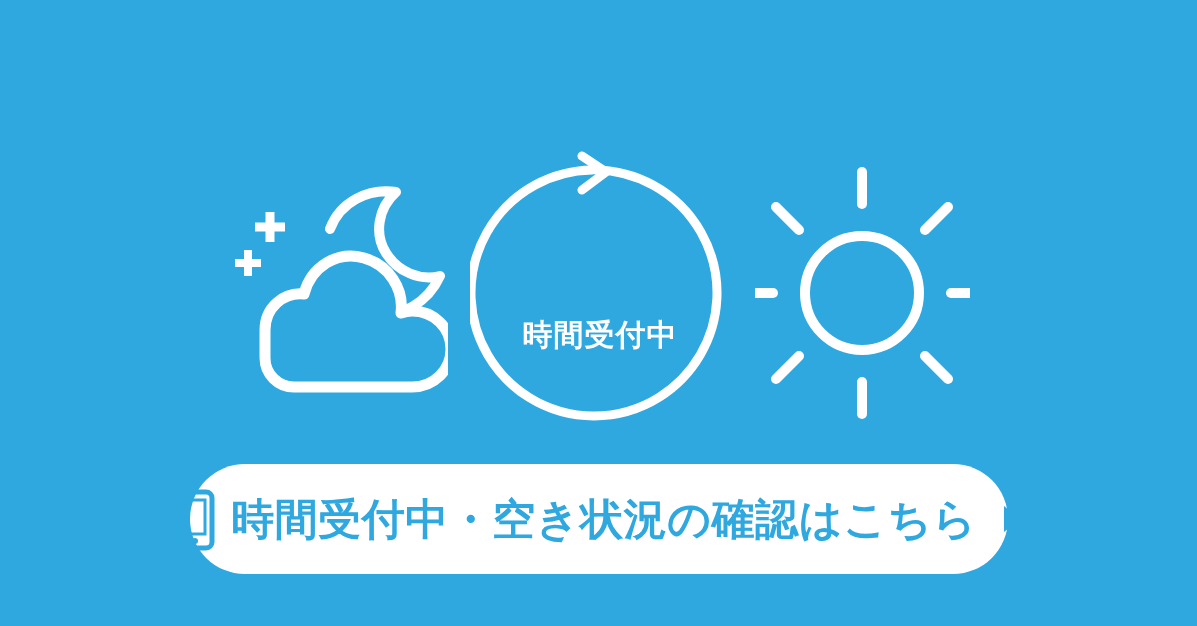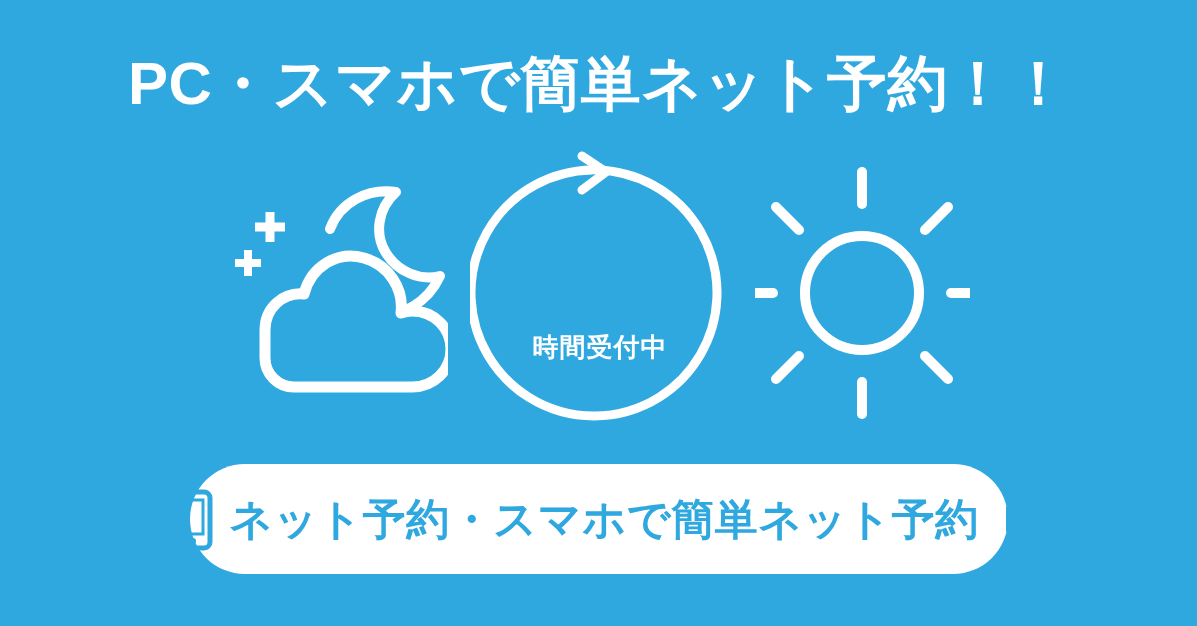--- a/index.html
+++ b/index.html
@@ -72,26 +72,26 @@
     text-align: center;
     color: #ffffff;
     font-size: 96px;
     font-weight: 700;
     line-height: 1;
     letter-spacing: -1px;
     font-family: "Liberation Sans", "DejaVu Sans", sans-serif;
   }
   #badge-caption {
     position: absolute;
-    top: 184px;
+    top: 170px;
     left: 0;
     width: 260px;
     text-align: center;
     color: #ffffff;
-    font-size: 26px;
+    font-size: 30px;
     font-weight: 700;
     line-height: 1;
     letter-spacing: 1px;
     font-family: "Liberation Sans", "DejaVu Sans", sans-serif;
   }
 
   
   #cta-button {
     position: absolute;
     left: 190px;
@@ -129,21 +129,20 @@
     display: block;
     flex: 0 0 auto;
     margin-left: 8px;
   }
 </style>
 </head>
 <body>
 
 <div id="banner">
 
-  <div id="headline">PC・スマホで簡単ネット予約！！</div>
 
   <div id="icon-row">
 
     <div class="icon-slot" id="night-icon-slot">
       <svg width="230" height="280" viewBox="0 0 230 280">
 
         <g>
           <path d="M52 62 L52 92 M37 77 L67 77" stroke="#ffffff" stroke-width="9" stroke-linecap="butt" fill="none"></path>
         </g>
 
@@ -201,20 +200,20 @@
 
   </div>
 
   <div id="cta-button">
     <div id="cta-inner">
       <svg id="cta-phone-icon" width="40" height="62" viewBox="0 0 40 62">
         <rect x="3" y="3" width="34" height="56" rx="6" ry="6" stroke="#2fa8e0" stroke-width="5" fill="none"></rect>
         <rect x="10" y="11" width="20" height="34" stroke="#2fa8e0" stroke-width="3" fill="none"></rect>
         <circle cx="20" cy="52" r="3" fill="#2fa8e0"></circle>
       </svg>
-      <span id="cta-label">ネット予約・スマホで簡単ネット予約</span>
+      <span id="cta-label">時間受付中・空き状況の確認はこちら</span>
       <svg id="cta-arrow-icon" width="22" height="30" viewBox="0 0 22 30">
         <path d="M3 2 L19 15 L3 28 Z" fill="#2fa8e0"></path>
       </svg>
     </div>
   </div>
 
 </div>
 
 </body></html>

